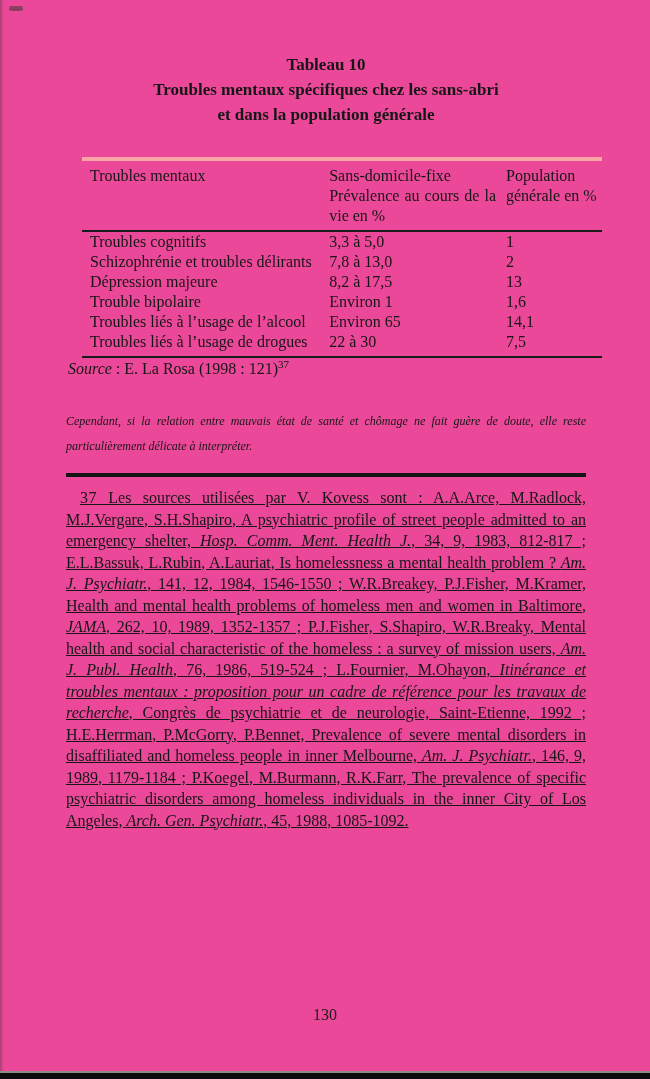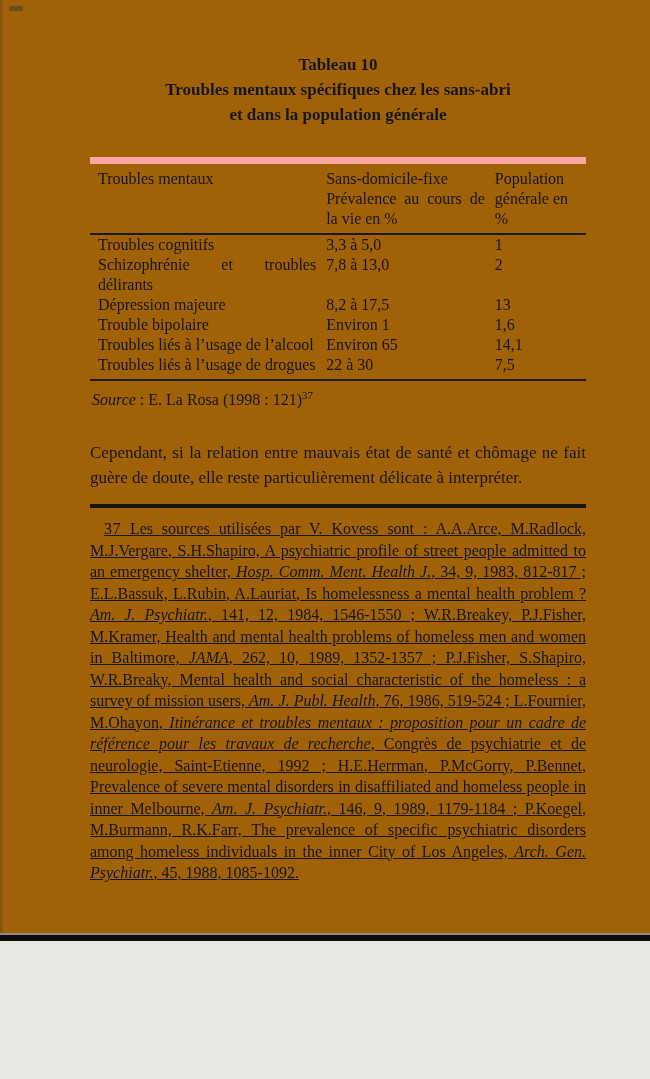--- a/index.html
+++ b/index.html
@@ -1,60 +1,60 @@
 <!DOCTYPE html>
 <html><head>
 <meta charset="utf-8">
 <style>
   * { margin:0; padding:0; box-sizing:border-box; }
   html, body { width:650px; height:1079px; }
   body { background:#e9e7e2; font-family:"Liberation Serif", serif; }
   .page {
-    position:relative; width:650px; height:941px; overflow:hidden;
-    background:#a16207; color:#161616;padding-left:24px;
+    position:relative; width:650px; height:1079px; overflow:hidden;
+    background:#ec4899; color:#161616;
   }
   .scan-edge-left {
     position:absolute; left:0; top:0; bottom:0; width:4px;
     background:linear-gradient(to right, rgba(50,48,44,0.35), rgba(50,48,44,0.0));
   }
   .scan-smudge-topleft {
     position:absolute; left:9px; top:6px; width:14px; height:5px;
     background:#3a3a38; opacity:0.55; border-radius:2px;
   }
   .scan-bar-bottom {
     position:absolute; left:0; right:0; bottom:0; height:8px;
     background:#0c0c0c; border-top:2px solid #8f8c84;
   }
   .content { padding:52px 64px 0 66px; }
 
   .title-block { text-align:center; font-size:17px; line-height:25px; }
   .t-bold { font-weight:700; }
 
   table.data-table {
     width:100%; border-collapse:collapse; margin-top:30px;
-    border-top:7px solid #fca5a5; font-size:16px;
+    border-top:4px solid #fca5a5; font-size:16px;margin-left:16px;
   }
   .data-table th, .data-table td {
     vertical-align:top; font-weight:normal; text-align:left;
     line-height:20px; padding:0 2px 0 8px;
   }
   .data-table thead th {
     padding-top:5px; padding-bottom:4px;
     border-bottom:2px solid #1a1a1a;
   }
   .data-table th.c2, .data-table td.c1 { text-align:justify; }
   .data-table tbody tr.last td {
     padding-bottom:4px; border-bottom:2px solid #1a1a1a;
   }
-  .source-line { font-size:16px; line-height:21px; margin-top:8px; padding-left:2px; }
+  .source-line { font-size:16px; line-height:21px; margin-top:0; padding-left:2px; }
   .italic { font-style:italic; }
   sup { font-size:11px; vertical-align:super; line-height:0; }
 
   .body-par {
-    margin-top:30px; font-size:17px; line-height:25px; text-align:justify;
+    margin-top:30px; font-size:12px; line-height:25px; text-align:justify;font-style:italic;
   }
 
   .footnote-rule { margin-top:14px; height:4px; background:#151515; }
   .footnote {
     margin-top:10px; font-size:16px; line-height:21.5px;
     text-align:justify; text-indent:14px;text-decoration:underline;
   }
   .fn-marker { letter-spacing:0.5px; }
 
   .page-number {

